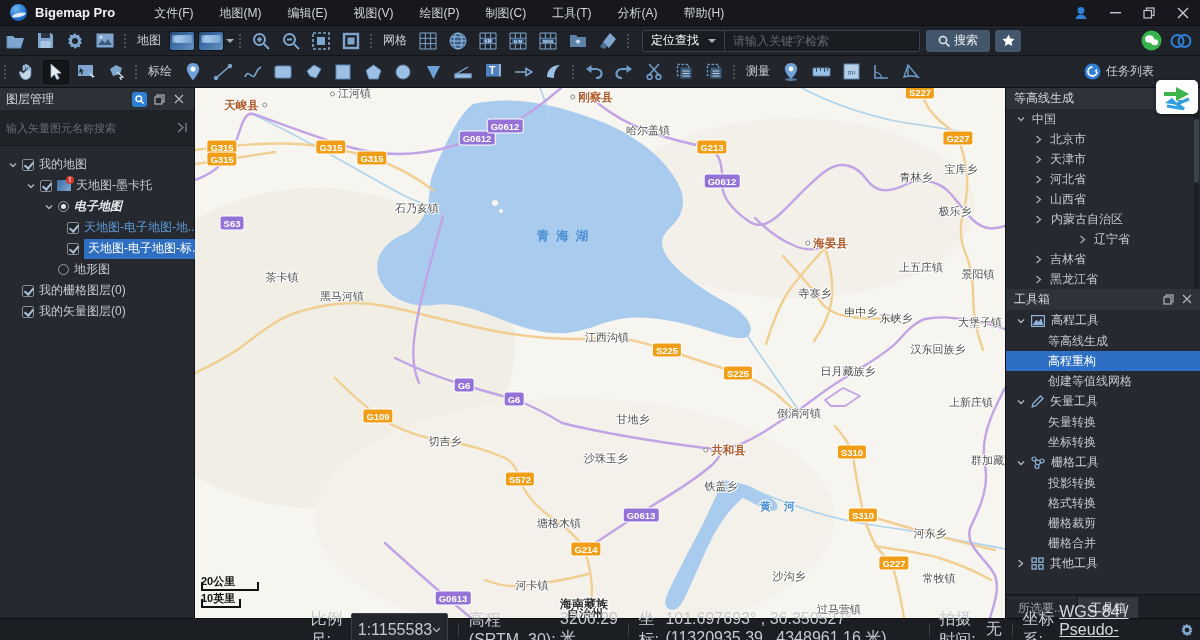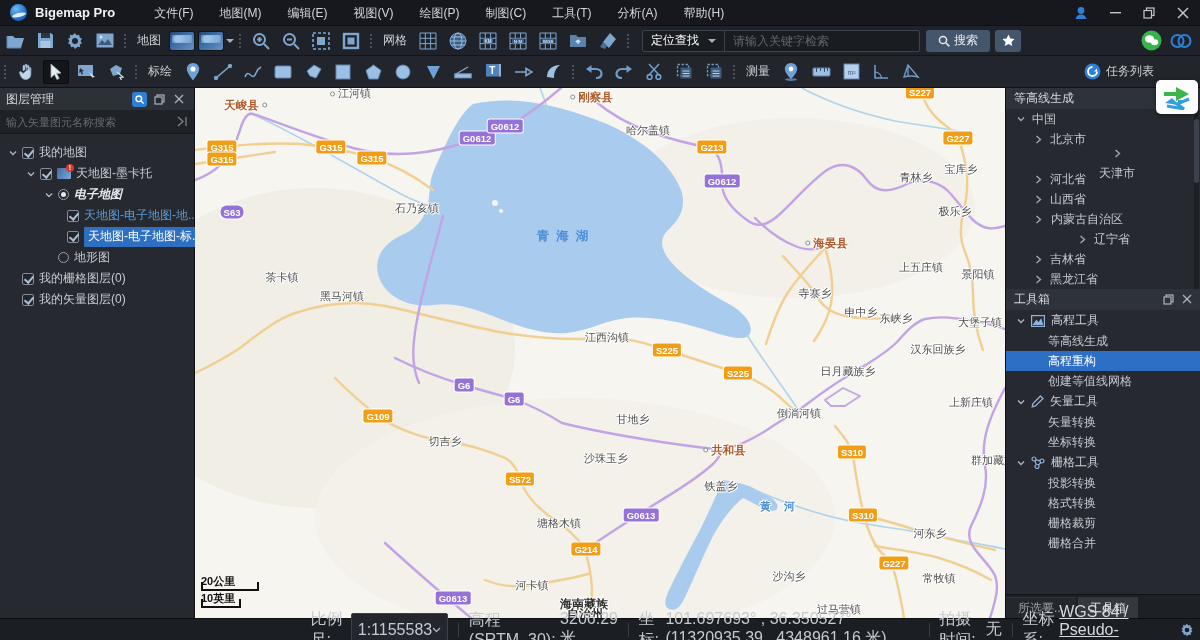--- a/index.html
+++ b/index.html
@@ -31,21 +31,21 @@
   .btn-search{display:flex;align-items:center;gap:4px;height:22px;padding:0 12px;background:#44566c;border-radius:3px;color:#e8ecf0;margin-left:6px}
   .btn-star{width:26px;height:22px;display:grid;place-items:center;background:#44566c;border-radius:3px;margin-left:5px}
   .right-icons{margin-left:auto;display:flex;align-items:center;gap:8px;padding-right:8px}
   .task-wrap{margin-left:auto;display:flex;align-items:center;gap:5px;padding-right:46px;color:#ccd0d5}
   svg{display:block}
   
   .leftpanel{position:absolute;top:88px;left:0;width:195px;bottom:22px;background:#26292f;border-right:1px solid #0d0f12}
   .phead{height:22px;display:flex;align-items:center;background:#2c3037;padding:0 6px;color:#d6d9dd}
   .phead .sp{flex:1}
   .ph-ic{width:18px;height:16px;display:grid;place-items:center;margin-left:2px}
-  .searchrow{height:24px;display:flex;align-items:center;background:#1f2227;border-bottom:1px solid #15181c;padding:0 6px}
+  .searchrow{height:36px;display:flex;align-items:center;background:#1f2227;border-bottom:1px solid #15181c;padding:0 6px}
   .searchrow input{flex:1;background:transparent;border:none;outline:none;color:#9aa0a8;font-size:11px}
   .searchrow input::placeholder{color:#666d75}
   .tree{padding-top:8px}
   .trow{height:21px;display:flex;align-items:center;gap:5px;white-space:nowrap;color:#c8ccd2}
   .trow.sel .lbl{background:#2f6fc2;color:#fff;padding:1px 22px 2px 4px;border-radius:1px}
   .trow .lbl.blue{color:#5d9bd8}
   .trow .lbl.em{font-style:italic;font-weight:700;color:#e8eaee}
   .caret{width:9px;height:9px;display:grid;place-items:center;color:#aeb4bc}
   .cb{width:12px;height:12px;border:1px solid #878d96;border-radius:2px;position:relative;background:#22252b;flex:none}
   .cb.on::after{content:"";position:absolute;left:3px;top:0px;width:4px;height:7px;border-right:2px solid #a9bfd4;border-bottom:2px solid #a9bfd4;transform:rotate(40deg)}
@@ -604,21 +604,21 @@
       <span class="badge o" style="left: 27px; top: 59px;">G315</span>
       <span class="badge o" style="left: 27px; top: 71px;">G315</span>
       <span class="badge o" style="left: 136px; top: 59px;">G315</span>
       <span class="badge o" style="left: 177px; top: 70px;">G315</span>
       <span class="badge p" style="left: 282px; top: 50px;">G0612</span>
       <span class="badge p" style="left: 310px; top: 38px;">G0612</span>
       <span class="badge o" style="left: 517px; top: 59px;">G213</span>
       <span class="badge p" style="left: 527px; top: 93px;">G0612</span>
       <span class="badge o" style="left: 725px; top: 4px;">S227</span>
       <span class="badge o" style="left: 763px; top: 50px;">G227</span>
-      <span class="badge p" style="left: 37px; top: 124px; border-radius: 6px;">S63</span>
+      <span class="badge p" style="left: 37px; top: 135px;">S63</span>
       <span class="badge o" style="left: 472px; top: 262px;">S225</span>
       <span class="badge o" style="left: 543px; top: 285px;">S225</span>
       <span class="badge p" style="left: 269px; top: 297px;">G6</span>
       <span class="badge p" style="left: 319px; top: 311px;">G6</span>
       <span class="badge o" style="left: 183px; top: 328px;">G109</span>
       <span class="badge o" style="left: 325px; top: 391px;">S572</span>
       <span class="badge o" style="left: 391px; top: 461px;">G214</span>
       <span class="badge o" style="left: 657px; top: 364px;">S310</span>
       <span class="badge o" style="left: 668px; top: 427px;">S310</span>
       <span class="badge o" style="left: 699px; top: 475px;">G227</span>
@@ -687,21 +687,21 @@
     </div>
     <div>
         <div class="rprow" style="padding-left: 28px;">
           <span class="caret">
             <svg width="7" height="9" viewBox="0 0 7 9" fill="none" stroke="currentColor" stroke-width="1.4">
               <path d="M1.5 1l4 3.5-4 3.5"></path>
             </svg>
           </span>
           <span>北京市</span>
         </div>
-        <div class="rprow" style="padding-left: 28px; flex-direction: column;">
+        <div class="rprow" style="padding-left: 28px;">
           <span class="caret">
             <svg width="7" height="9" viewBox="0 0 7 9" fill="none" stroke="currentColor" stroke-width="1.4">
               <path d="M1.5 1l4 3.5-4 3.5"></path>
             </svg>
           </span>
           <span>天津市</span>
         </div>
         <div class="rprow" style="padding-left: 28px;">
           <span class="caret">
             <svg width="7" height="9" viewBox="0 0 7 9" fill="none" stroke="currentColor" stroke-width="1.4">
@@ -812,20 +812,36 @@
             <circle cx="6" cy="10.5" r="2"></circle>
             <path d="M4.8 3.8L9.2 4.6M4 4.8l1.2 3.8M9.8 6.6l-2.3 2.6"></path>
           </svg>
         </span>
         <span>栅格工具</span>
       </div>
       <div class="titem">投影转换</div>
       <div class="titem">格式转换</div>
       <div class="titem">栅格裁剪</div>
       <div class="titem">栅格合并</div>
+      <div class="ghead">
+        <span class="caret">
+          <svg width="7" height="9" viewBox="0 0 7 9" fill="none" stroke="currentColor" stroke-width="1.4">
+            <path d="M1.5 1l4 3.5-4 3.5"></path>
+          </svg>
+        </span>
+        <span>
+          <svg width="13" height="13" viewBox="0 0 13 13" fill="none" stroke="#8fb3d9" stroke-width="1.3">
+            <rect x="1" y="1" width="4.2" height="4.2"></rect>
+            <rect x="7.8" y="1" width="4.2" height="4.2"></rect>
+            <rect x="1" y="7.8" width="4.2" height="4.2"></rect>
+            <rect x="7.8" y="7.8" width="4.2" height="4.2"></rect>
+          </svg>
+        </span>
+        <span>其他工具</span>
+      </div>
     </div>
   <div class="tabs">
       <span class="tab">所选要...</span>
       <span class="tab active">工具箱</span>
     </div>
 </div>
 
 <div class="floatwidget">
   <svg width="30" height="26" viewBox="0 0 30 26">
     <path d="M2 8 L14 8 L14 3 L27 10 L14 17 L14 12 L2 12 Z" fill="#3cb54a"></path>

